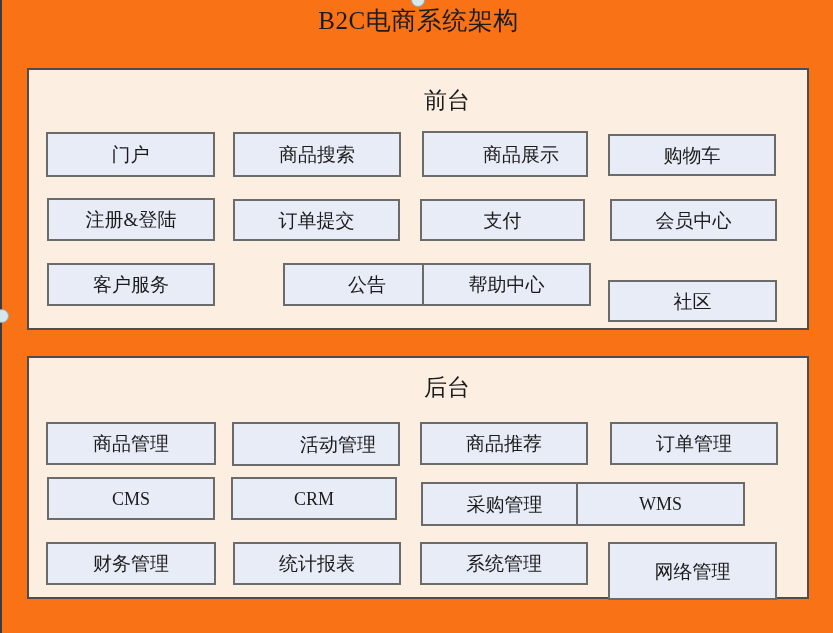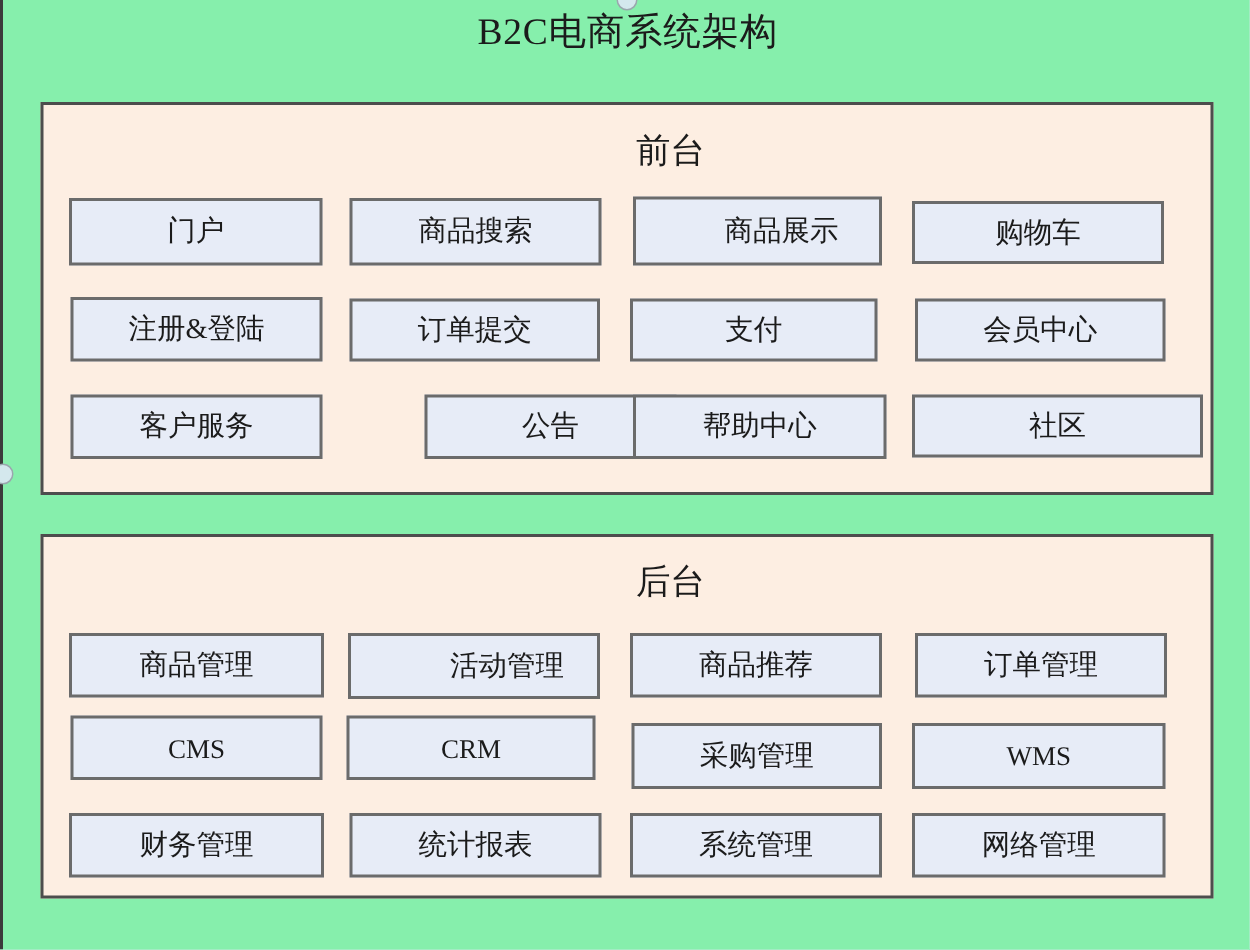--- a/index.html
+++ b/index.html
@@ -13,21 +13,21 @@
     font-family: "Liberation Serif", "DejaVu Serif", serif;
     overflow: hidden;
     position: relative;
   }
   #canvas {
     position: absolute;
     left: 0;
     top: 0;
     width: 833px;
     height: 633px;
-    background: #86efac;
+    background: #f97316;
     border-left: 2px solid #3b3b3b;
     box-sizing: border-box;
   }
   .handle {
     position: absolute;
     width: 14px;
     height: 14px;
     border-radius: 50%;
     background: #d4e8ed;
     border: 1px solid #9aa7ad;
@@ -121,26 +121,26 @@
     <div class="node" style="left: 231px; top: 132px; width: 168px; height: 45px;">商品搜索</div>
     <div class="node" style="left: 420px; top: 131px; width: 166px; height: 46px; padding-left: 32px;">商品展示</div>
     <div class="node" style="left: 606px; top: 134px; width: 168px; height: 42px;">购物车</div>
     <div class="node" style="left: 45px; top: 198px; width: 168px; height: 43px;">注册&amp;登陆</div>
     <div class="node" style="left: 231px; top: 199px; width: 167px; height: 42px;">订单提交</div>
     <div class="node" style="left: 418px; top: 199px; width: 165px; height: 42px;">支付</div>
     <div class="node" style="left: 608px; top: 199px; width: 167px; height: 42px;">会员中心</div>
     <div class="node" style="left: 45px; top: 263px; width: 168px; height: 43px;">客户服务</div>
     <div class="node" style="left: 234px; top: 263px; width: 168px; height: 43px; margin-left: 47px;">公告</div>
     <div class="node" style="left: 420px; top: 263px; width: 169px; height: 43px;">帮助中心</div>
-    <div class="node" style="left: 606px; top: 263px; width: 194px; height: 42px;">社区</div>
+    <div class="node" style="left: 606px; top: 280px; width: 169px; height: 42px;">社区</div>
     <div class="node" style="left: 44px; top: 422px; width: 170px; height: 43px;">商品管理</div>
     <div class="node" style="left: 230px; top: 422px; width: 168px; height: 44px; padding-left: 44px;">活动管理</div>
     <div class="node" style="left: 418px; top: 422px; width: 168px; height: 43px;">商品推荐</div>
     <div class="node" style="left: 608px; top: 422px; width: 168px; height: 43px;">订单管理</div>
     <div class="node latin" style="left: 45px; top: 477px; width: 168px; height: 43px; font-family: Liberation Serif, serif;">CMS</div>
     <div class="node latin" style="left: 229px; top: 477px; width: 166px; height: 43px;">CRM</div>
     <div class="node" style="left: 419px; top: 482px; width: 167px; height: 44px;">采购管理</div>
-    <div class="node latin" style="left: 606px; top: 482px; width: 169px; height: 44px;">WMS</div>
+    <div class="node latin" style="left: 574px; top: 482px; width: 169px; height: 44px;">WMS</div>
     <div class="node" style="left: 44px; top: 542px; width: 170px; height: 43px;">财务管理</div>
     <div class="node" style="left: 231px; top: 542px; width: 168px; height: 43px;">统计报表</div>
     <div class="node" style="left: 418px; top: 542px; width: 168px; height: 43px;">系统管理</div>
-    <div class="node" style="left: 606px; top: 542px; width: 169px; height: 43px;">网络管理</div>
+    <div class="node" style="left: 606px; top: 542px; width: 169px; height: 58px;">网络管理</div>
   </div>
 
 </body></html>

